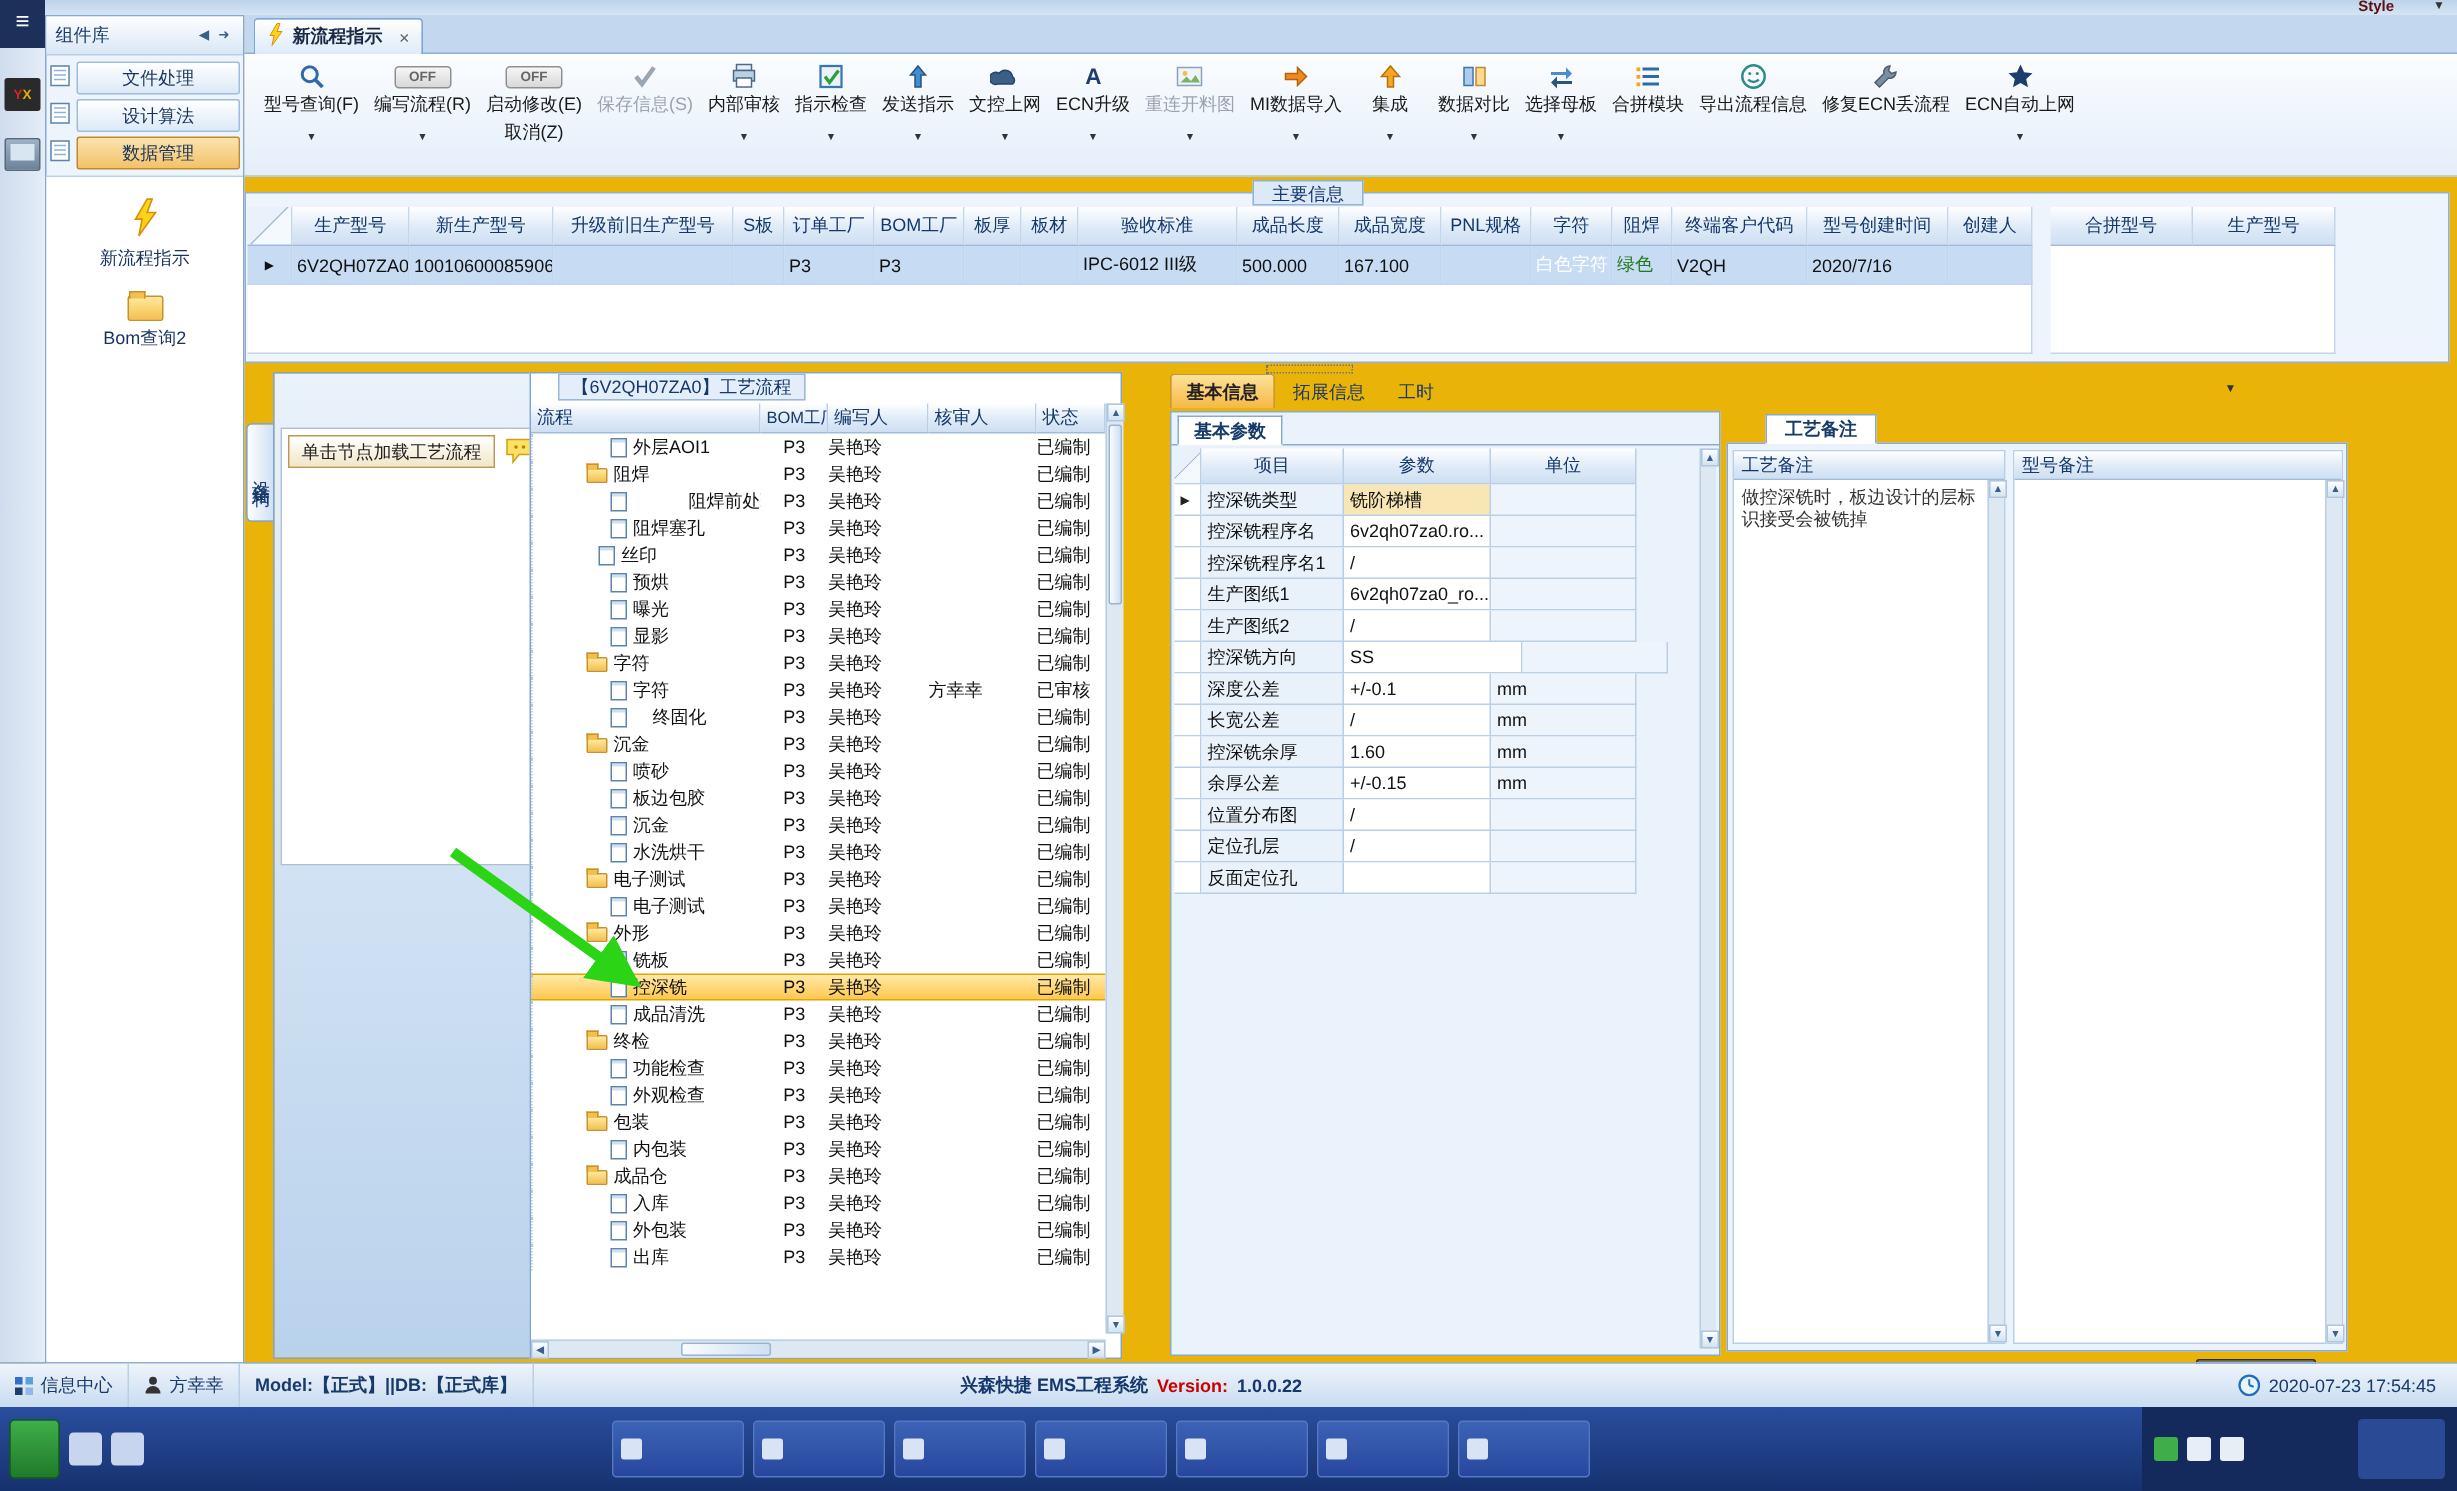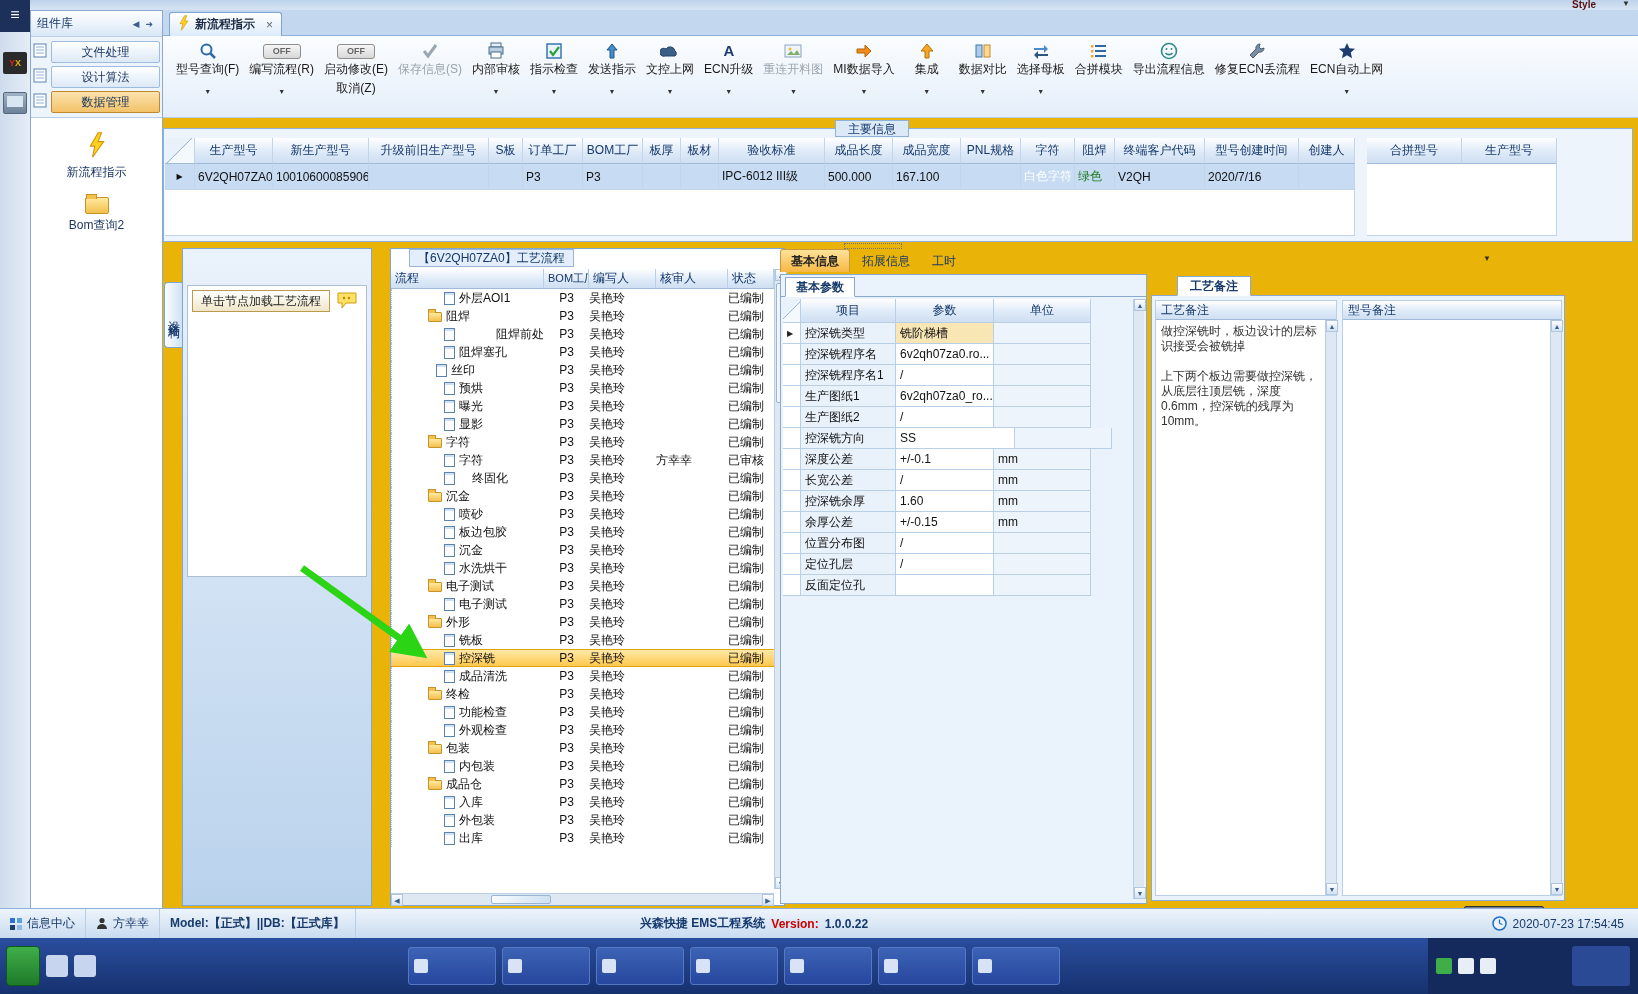--- a/index.html
+++ b/index.html
@@ -54,21 +54,21 @@
 .diag{background:linear-gradient(135deg,#e9f1fa 48%,#9ab4d2 50%,#f4f9fe 52%)!important;}
 .white-text{color:#fff;}
 .green-text{color:#1d7a1d;}
 
 .device-tab{position:absolute;left:164px;top:282px;width:18px;height:66px;background:linear-gradient(90deg,#fdfeff,#cfe1f3);border:1px solid #7ea6d4;border-right:none;border-radius:4px 0 0 4px;writing-mode:vertical-rl;text-align:center;font-size:12px;color:#173a6a;letter-spacing:2px;}
 .device-panel{position:absolute;left:182px;top:248px;width:190px;height:658px;background:linear-gradient(#eaf2fb,#b9d2ec);border:1px solid #7ea6d4;}
 .device-white{position:absolute;left:4px;top:36px;width:180px;height:292px;background:#fff;border:1px solid #aebfd4;}
 .load-btn{position:absolute;left:4px;top:4px;height:22px;padding:0 8px;background:linear-gradient(#ffffff,#f0e6c8);border:1px solid #b89a50;display:flex;align-items:center;color:#222;cursor:pointer;}
 .bubble{position:absolute;right:8px;top:5px;}
 
-.tree-panel{position:absolute;left:390px;top:248px;width:395px;height:658px;background:#fff;border:1px solid #7ea6d4;}
+.tree-panel{position:absolute;left:353px;top:248px;width:395px;height:658px;background:#fff;border:1px solid #7ea6d4;}
 .tree-title{position:absolute;left:18px;top:0;height:18px;line-height:17px;padding:0 8px;background:#e3eefa;border:1px solid #9ab6d8;color:#15386b;z-index:2;}
 .tree-head{position:absolute;left:0;top:20px;display:flex;height:20px;width:383px;}
 .tree-head .hcell{background:linear-gradient(#fefeff,#dce9f7 60%,#cfdff2);border-right:1px solid #b9cfe6;border-bottom:1px solid #9fbbd9;color:#15386b;display:flex;align-items:center;padding-left:4px;overflow:hidden;white-space:nowrap;}
 .tree-body{position:absolute;left:0;top:40px;width:383px;}
 .trow{display:flex;height:18px;align-items:center;cursor:pointer;}
 .trow.hl{background:linear-gradient(#ffe9a8,#ffc84e);border-top:1px solid #e0a400;border-bottom:1px solid #e0a400;}
 .tcell{overflow:hidden;white-space:nowrap;flex:none;display:flex;align-items:center;height:100%;}
 .tlabel{gap:4px;border-left:1px dotted #b8c6d6;}
 .tlabel.lv1{padding-left:36px;}
 .tlabel.lv2{padding-left:52px;}
@@ -891,21 +891,20 @@
   </div>
 
   <div class="remarks-panel">
     <div class="collapse-caret">▼</div>
     <div class="rtab">工艺备注</div>
     <div class="remarks-box">
       <div class="rcol" style="left:3px;width:182px;">
         <div class="rhead">工艺备注</div>
         <div class="rbody" id="remark-paras">
             <div class="rpara">做控深铣时，板边设计的层标识接受会被铣掉</div>
-            <div class="rpara">上下两个板边需要做控深铣，从底层往顶层铣，深度0.6mm，控深铣的残厚为10mm。</div>
           </div>
         <div class="vscroll" style="right:0;top:19px;bottom:0;height:auto;width:11px;">
           <div class="sarrow">▲</div>
           <div class="sarrow" style="position:absolute;bottom:0;">▼</div>
         </div>
       </div>
       <div class="rcol" style="left:190px;width:220px;">
         <div class="rhead">型号备注</div>
         <div class="rbody"></div>
         <div class="vscroll" style="right:0;top:19px;bottom:0;height:auto;width:11px;">

